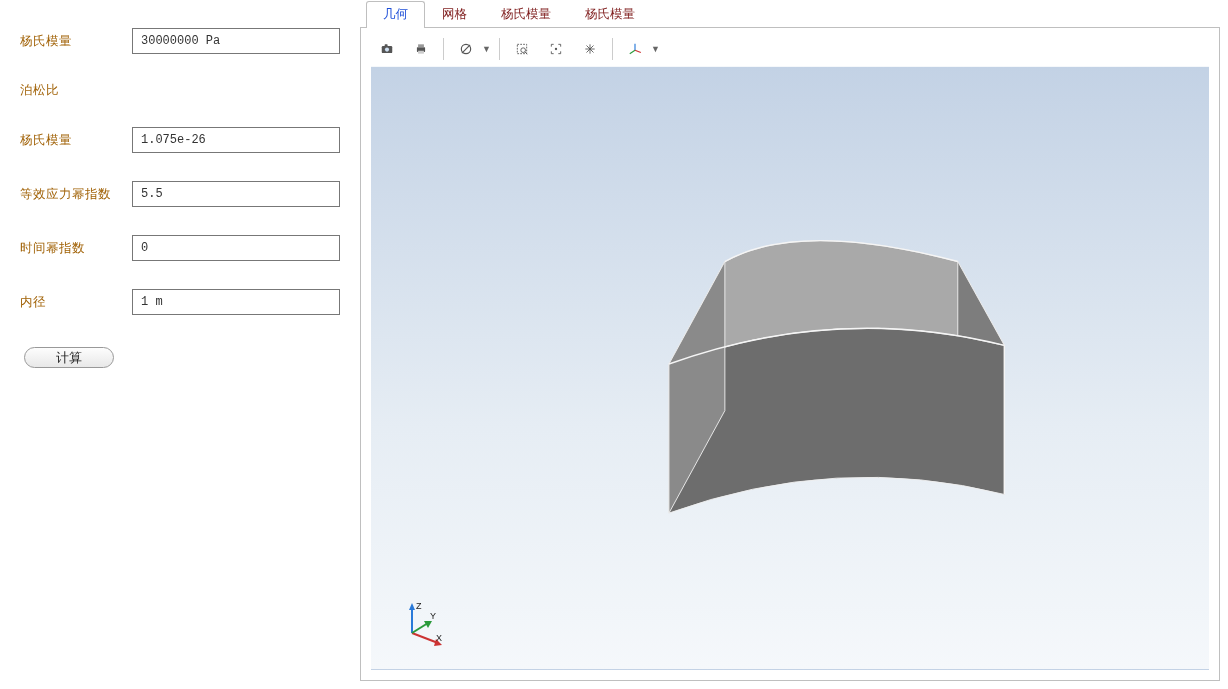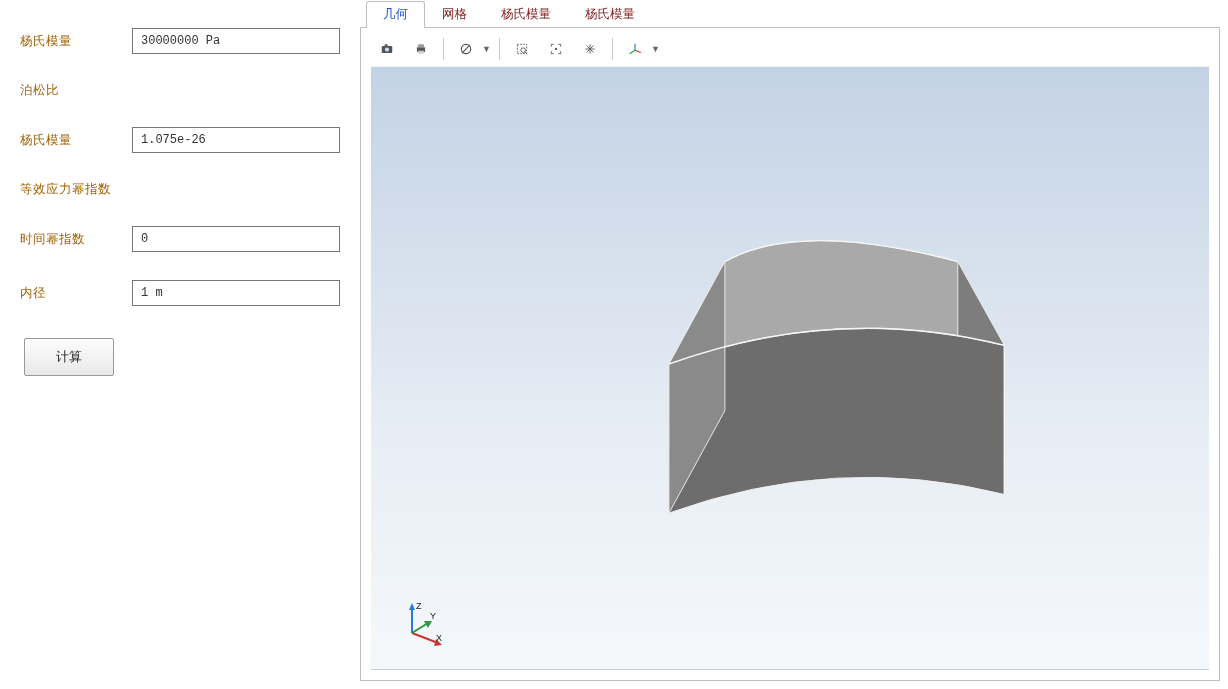--- a/index.html
+++ b/index.html
@@ -39,23 +39,23 @@
     padding: 0 8px;
     font-family: "Consolas","Courier New",monospace;
     font-size: 12px;
     color: #333;
     background: #fff;
   }
   .calc-btn {
     margin-left: 4px;
     margin-top: 4px;
     width: 90px;
-    height: 38px;
+    height: 21px;
     border: 1px solid #999;
-    border-radius: 2px;
+    border-radius: 11px;
     background: linear-gradient(#fdfdfd,#e8e8e8);
     font-size: 13px;
     color: #222;
     cursor: pointer;
   }
 
   
   .viewer {
     flex: 1;
     display: flex;
@@ -162,20 +162,21 @@
         </div>
         <div class="form-row">
           <label>泊松比</label>
         </div>
         <div class="form-row">
           <label>杨氏模量</label>
           <input type="text" value="1.075e-26" style="">
         </div>
         <div class="form-row">
           <label>等效应力幂指数</label>
+          <input type="text" value="5.5" style="">
         </div>
         <div class="form-row">
           <label>时间幂指数</label>
           <input type="text" value="0" style="">
         </div>
         <div class="form-row">
           <label>内径</label>
           <input type="text" value="1 m" style="">
         </div>
       </div>

